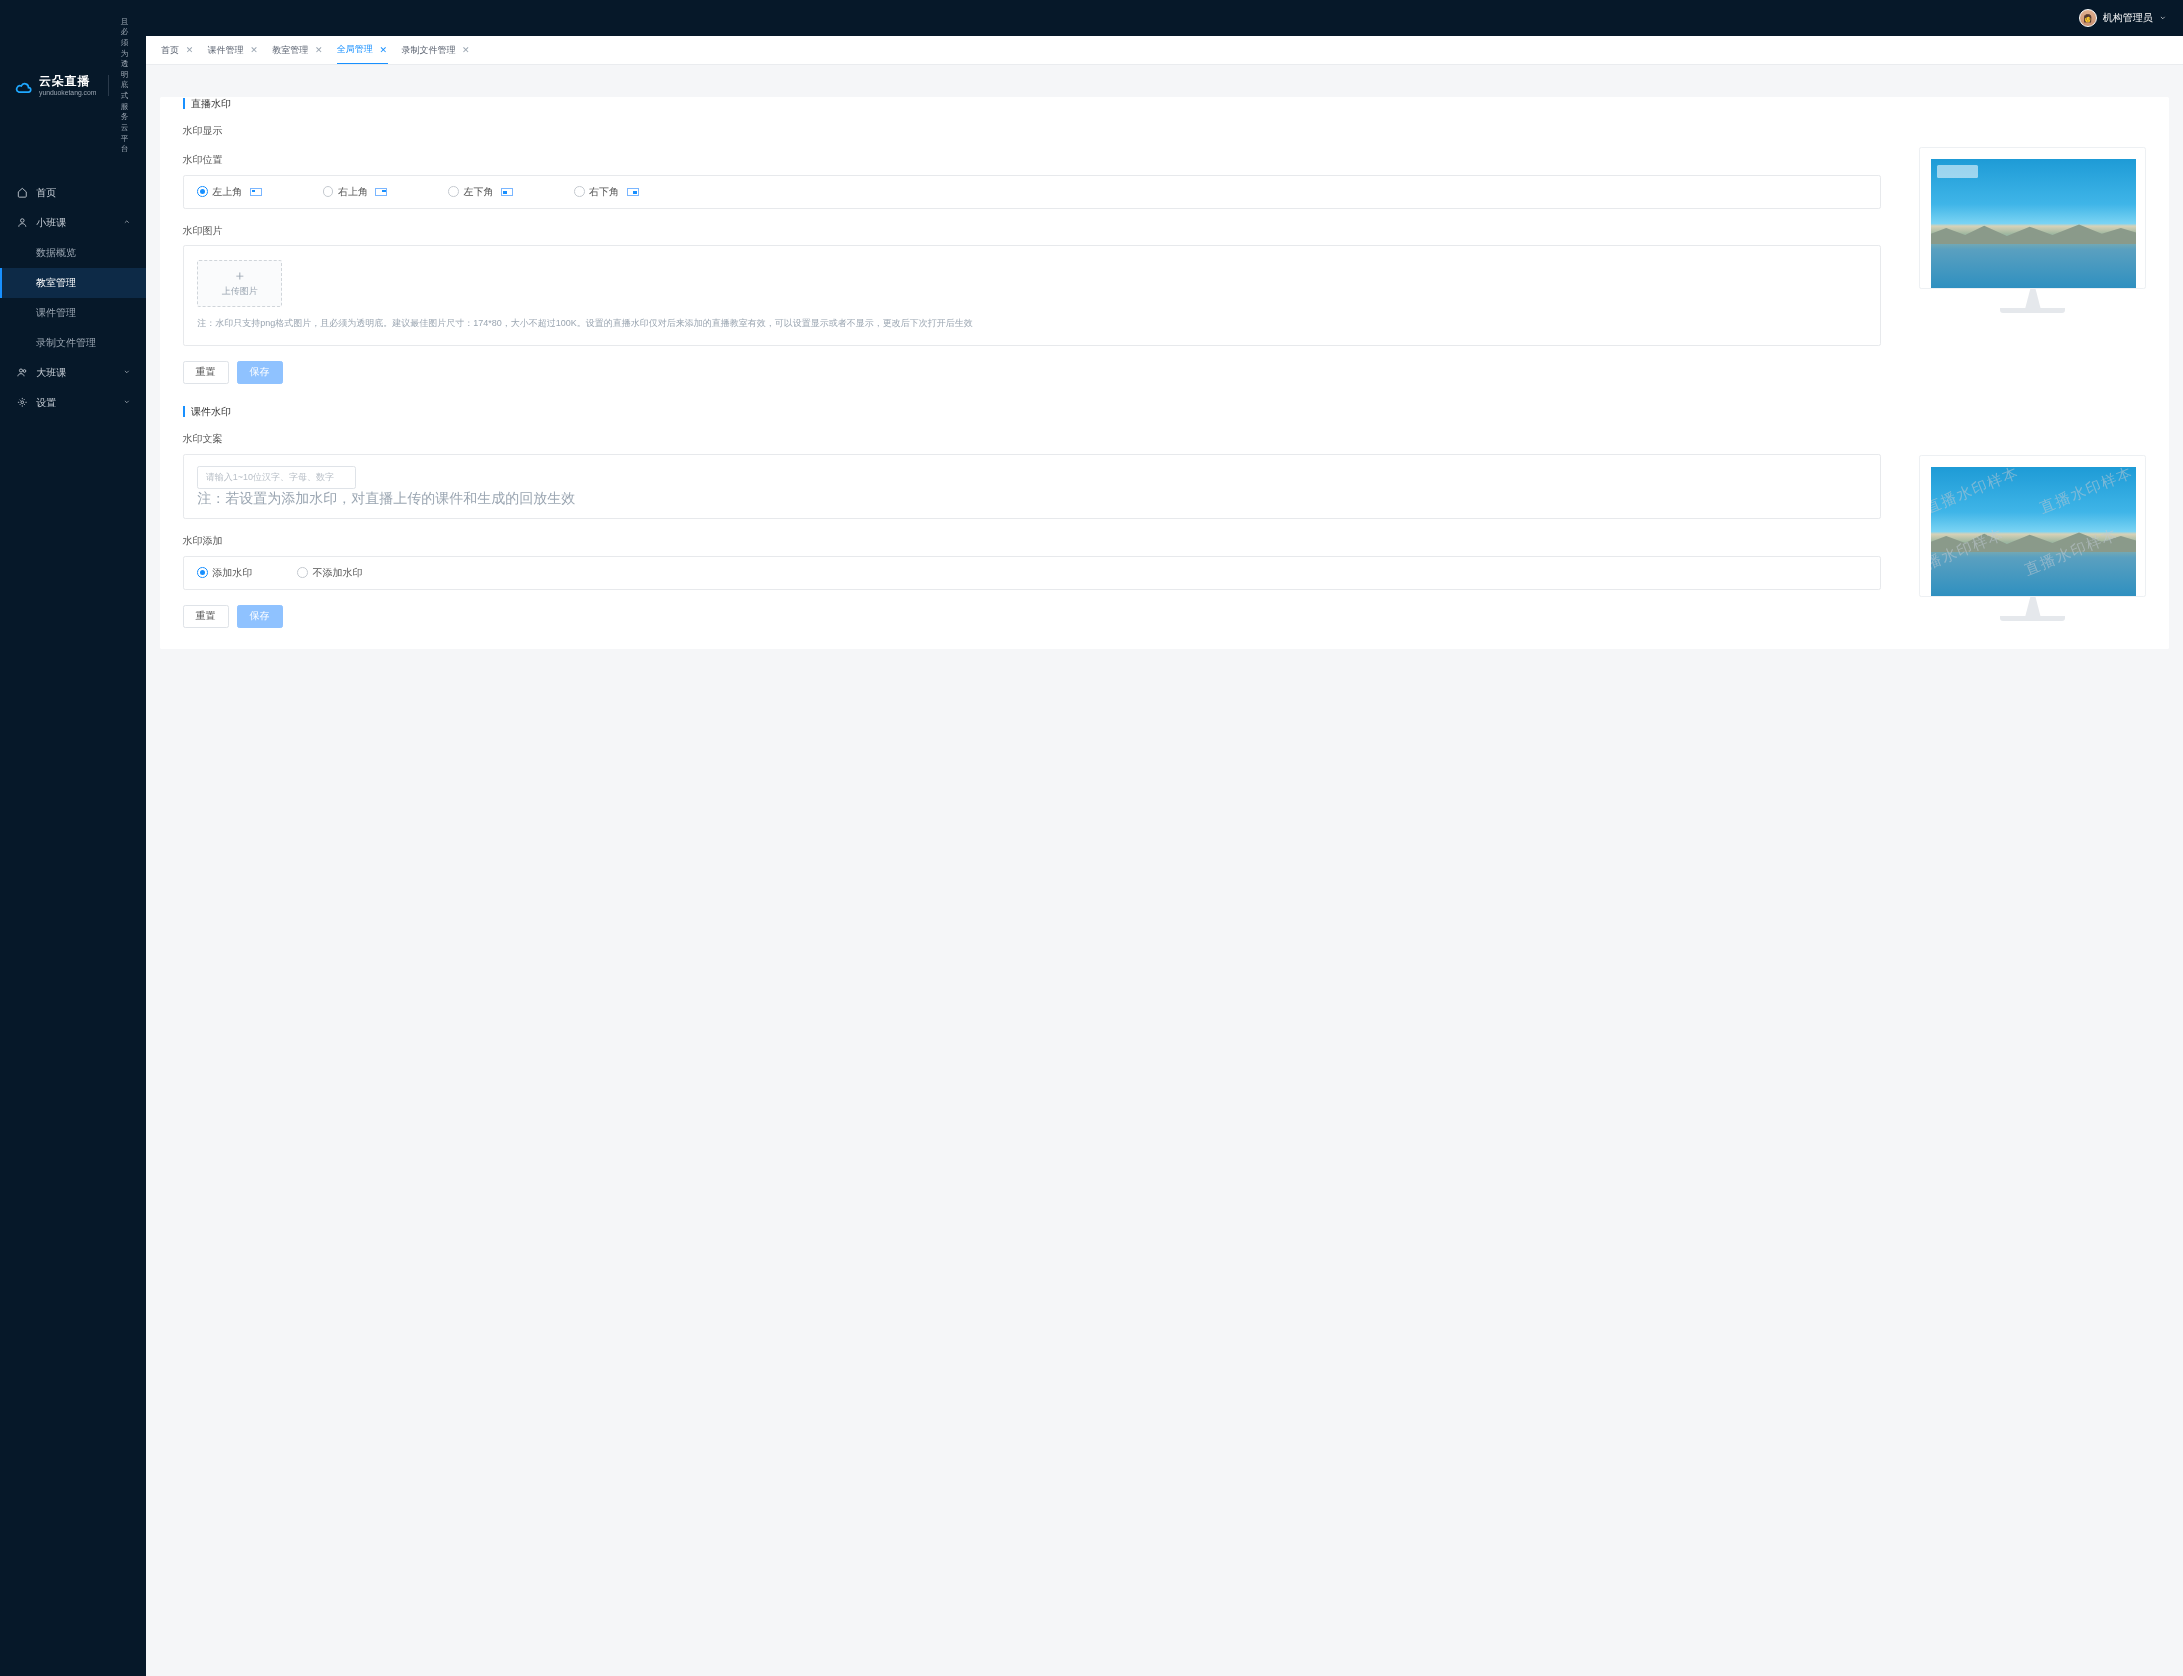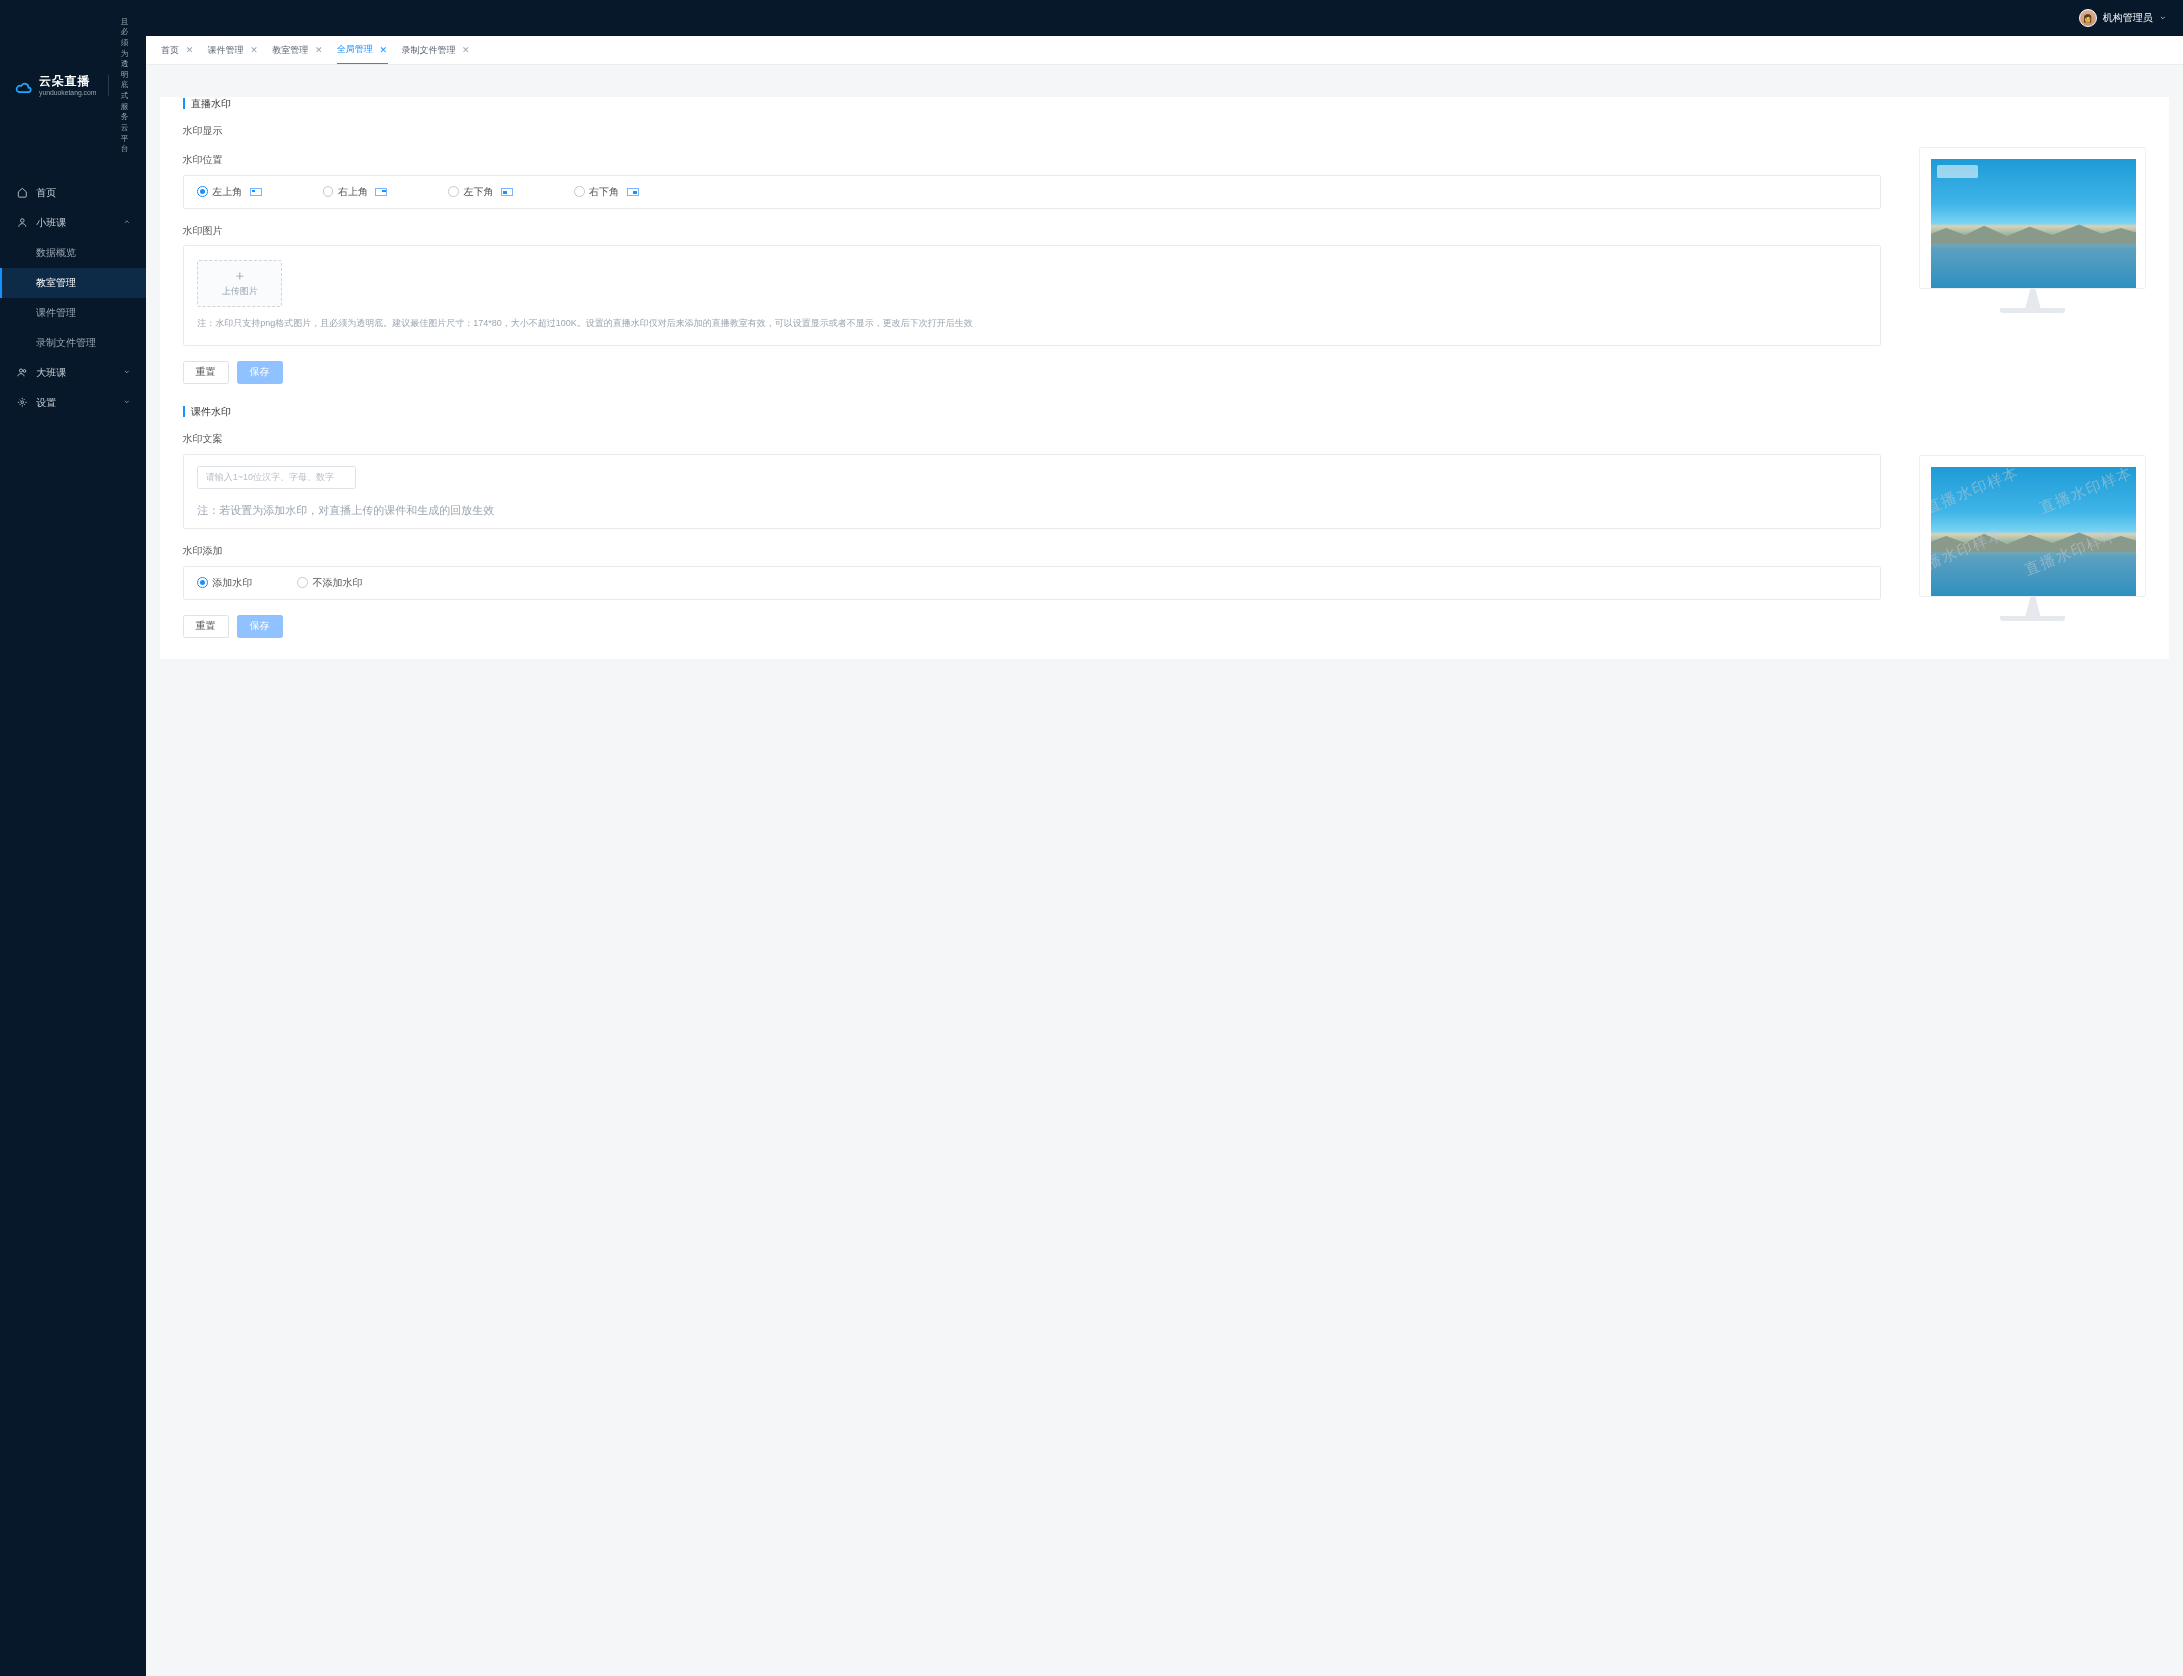--- a/index.html
+++ b/index.html
@@ -72,21 +72,21 @@
 
 .upload-wrap { border: 0.8px solid #e7e9ec; border-radius: 2.3px; padding: 13.6px; }
 .upload-box { width: 85px; height: 47px; border: 0.8px dashed #d0d5da; border-radius: 2.3px; display:flex; flex-direction:column; align-items:center; justify-content:center; gap:3px; color:#9aa5b1; cursor:pointer; background:#fafbfc; }
 .upload-box .plus { font-size: 13.6px; line-height:1; }
 .upload-box .txt { font-size: 9px; }
 .note { font-size: 9px; color: #9aa5b1; line-height: 1.8; margin-top: 8px; }
 
 .text-input-row { border: 0.8px solid #e7e9ec; border-radius:2.3px; padding: 10.6px 13.6px; }
 .text-input { width: 159px; height: 23px; border: 0.8px solid #dfe3e8; border-radius: 2.3px; padding: 0 7.6px; font-size: 9px; color:#333; outline:none; }
 .text-input::placeholder { color:#b8bfc7; }
-.note2 { font-size:11px; color:#9aa5b1; margin-top:14px; }
+.note2 { font-size:14px; color:#9aa5b1; margin-top:1px; }
 
 .btn-row { display: flex; gap: 8px; margin-top: 4.5px; }
 .btn { height: 23px; padding: 0 12px; border-radius: 2.3px; font-size: 10px; cursor: pointer; border: 0.8px solid #dfe3e8; background: #fff; color: #555; display:flex; align-items:center; }
 .btn.primary { background: #8fc2ff; border-color: #8fc2ff; color: #fff; }
 
 
 .monitor { background: #fff; border:0.8px solid #edf0f3; border-radius:2.3px; padding: 10.6px 10.6px 0; box-shadow: 0 0 0 0; position:relative; }
 .screen { width: 205px; height: 129px; position: relative; overflow:hidden; }
 .sky { position:absolute; inset:0; background: linear-gradient(#1e9bd6 0%, #3fb5e8 35%, #7ad3f3 50%, #d7d2b8 52%, #a0b8a0 58%, #5aa0c0 70%, #2f90c0 100%); }
 .mountains { position:absolute; top:48%; left:0; right:0; height:18%; }

